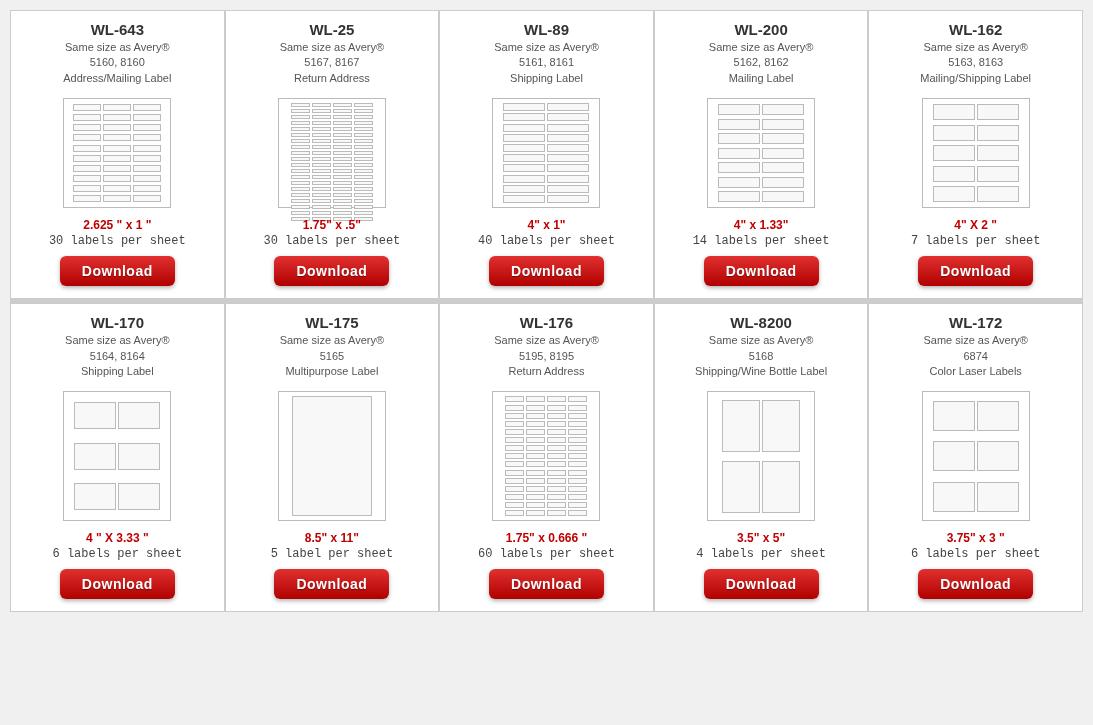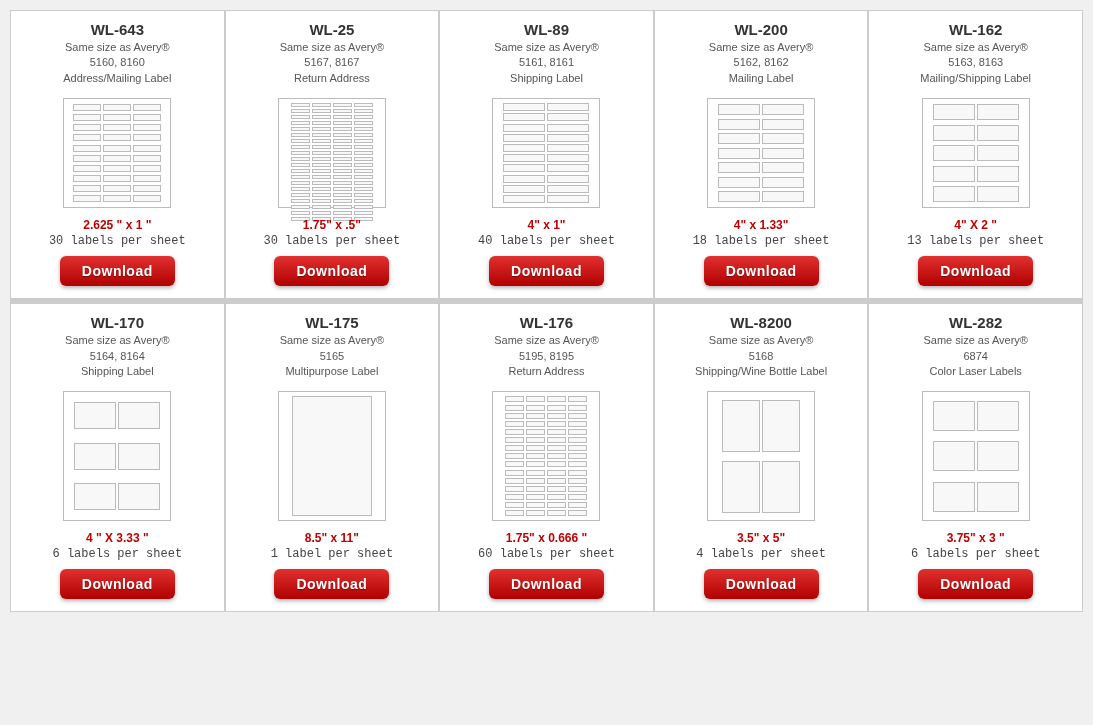--- a/index.html
+++ b/index.html
@@ -374,21 +374,21 @@
         <div class="label-row">
           <div class="label-cell" style="width: 42px; height: 11px;"></div>
           <div class="label-cell" style="width: 42px; height: 11px;"></div>
         </div>
         <div class="label-row">
           <div class="label-cell" style="width: 42px; height: 11px;"></div>
           <div class="label-cell" style="width: 42px; height: 11px;"></div>
         </div>
       </div>
       <div class="card-size"><span class="size-highlight">4" x 1.33"</span></div>
-      <div class="card-count">18 labels per sheet</div>
+      <div class="card-count">14 labels per sheet</div>
       <button class="download-btn">Download</button>
     </div>
     <div class="card">
     <div class="card-title">WL-162</div>
     <div class="card-subtitle">
       Same size as Avery®<br>
       5163, 8163<br>
       Mailing/Shipping Label
     </div>
   <div class="label-preview" style="height: 110px; width: 108px;">
@@ -407,21 +407,21 @@
         <div class="label-row">
           <div class="label-cell" style="width: 42px; height: 16px;"></div>
           <div class="label-cell" style="width: 42px; height: 16px;"></div>
         </div>
         <div class="label-row">
           <div class="label-cell" style="width: 42px; height: 16px;"></div>
           <div class="label-cell" style="width: 42px; height: 16px;"></div>
         </div>
       </div>
       <div class="card-size"><span class="size-highlight">4" X 2 "</span></div>
-      <div class="card-count">13 labels per sheet</div>
+      <div class="card-count">7 labels per sheet</div>
       <button class="download-btn">Download</button>
     </div>
     <div class="section-divider"></div>
     <div class="card">
     <div class="card-title">WL-170</div>
     <div class="card-subtitle">
       Same size as Avery®<br>
       5164, 8164<br>
       Shipping Label
     </div>
@@ -449,21 +449,21 @@
       Same size as Avery®<br>
       5165<br>
       Multipurpose Label
     </div>
   <div class="label-preview" style="height: 130px; width: 108px;">
         <div class="label-row">
           <div class="label-cell" style="width: 80px; height: 120px;"></div>
         </div>
       </div>
       <div class="card-size"><span class="size-highlight">8.5" x 11"</span></div>
-      <div class="card-count">1 label per sheet</div>
+      <div class="card-count">5 label per sheet</div>
       <button class="download-btn">Download</button>
     </div>
     <div class="card">
     <div class="card-title">WL-176</div>
     <div class="card-subtitle">
       Same size as Avery®<br>
       5195, 8195<br>
       Return Address
     </div>
   <div class="label-preview" style="height: 130px; width: 108px;">
@@ -577,21 +577,21 @@
         <div class="label-row">
           <div class="label-cell" style="width: 38px; height: 52px;"></div>
           <div class="label-cell" style="width: 38px; height: 52px;"></div>
         </div>
       </div>
       <div class="card-size"><span class="size-highlight">3.5" x 5"</span></div>
       <div class="card-count">4 labels per sheet</div>
       <button class="download-btn">Download</button>
     </div>
     <div class="card">
-    <div class="card-title">WL-282</div>
+    <div class="card-title">WL-172</div>
     <div class="card-subtitle">
       Same size as Avery®<br>
       6874<br>
       Color Laser Labels
     </div>
   <div class="label-preview" style="height: 130px; width: 108px;">
         <div class="label-row">
           <div class="label-cell" style="width: 42px; height: 30px;"></div>
           <div class="label-cell" style="width: 42px; height: 30px;"></div>
         </div>

